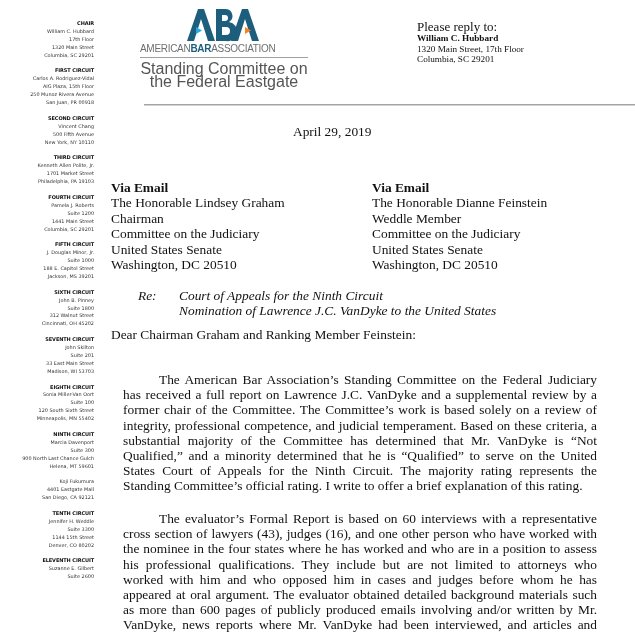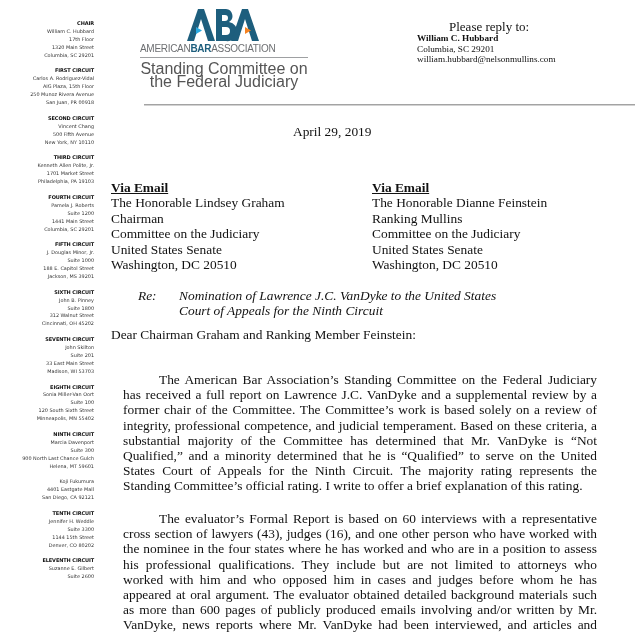--- a/index.html
+++ b/index.html
@@ -16,34 +16,34 @@
   .logo { position: absolute; left: 140px; top: 8px; width: 168px; text-align: center; }
   .logo svg { display: block; margin: 0 auto; }
   .logo-name { font-family: "Liberation Sans", sans-serif; font-size: 10px; color: #6d6f72;
                letter-spacing: -0.3px; white-space: nowrap; margin-top: 1px; text-align: left; padding-left: 0; }
   .logo-name b { color: #1d5e7d; font-weight: bold; }
   .logo-rule { height: 1px; background: #9ea0a2; margin: 3px 0 4px 0; width: 168px; }
   .logo-sub { font-family: "Liberation Sans", sans-serif; font-size: 16px; line-height: 13px; color: #555; }
 
   
   .reply { position: absolute; left: 417px; top: 20px; font-family: "Liberation Serif", serif; color: #111; }
-  .reply-head { font-size: 13px; line-height: 13px; margin-left: 32px; }
+  .reply-head { font-size: 13px; line-height: 13px; }
   .reply-line { font-size: 9.2px; line-height: 10.6px; white-space: nowrap; }
   .reply-name { font-weight: bold; }
 
   .hr { position: absolute; left: 144px; top: 104px; width: 491px; height: 1px; background: #a3a3a3;
         box-shadow: 0 1px 0 #d2d2d2; }
 
   
   .letter { font-family: "Liberation Serif", serif; font-size: 13.4px; color: #111; }
   .date { position: absolute; left: 293px; top: 124px; }
   .addr { position: absolute; top: 180px; line-height: 15.4px; white-space: nowrap; }
   .addr-left { left: 111px; }
   .addr-right { left: 372px; }
-  .via { font-weight: bold; text-decoration: underline; }
+  .via { font-weight: bold; }
   .re { position: absolute; left: 138px; top: 288px; font-style: italic; line-height: 15.4px; }
   .re-label { position: absolute; left: 0; top: 0; }
   .re-text { position: absolute; left: 41px; top: 0; white-space: nowrap; }
   .salutation { position: absolute; left: 111px; top: 327px; white-space: nowrap; }
   .para { position: absolute; left: 111px; width: 498px; text-align: justify; line-height: 15.2px; }
   .para p { margin: 12px; text-indent: 36px; }
   .para1 { top: 360px; }
   .para2 { top: 499px; }
 </style>
 </head>
@@ -144,58 +144,58 @@
     <polygon points="11,19 17,22.5 11,26" fill="#29a9e0"></polygon>
 
     <path d="M31,1 h10 a7,7 0 0 1 3,13 a8,8 0 0 1 -3,19 h-10 z M37,7 v6 h3 a3,3 0 0 0 0,-6 z M37,19 v8 h4 a4,4 0 0 0 0,-8 z" fill="#1d5e7d" fill-rule="evenodd"></path>
 
     <polygon points="46,33 57,1 63,1 74,33 67,33 60,11 53,33" fill="#1d5e7d"></polygon>
     <polygon points="60,19 66,22.5 60,26" fill="#f58220"></polygon>
   </svg>
   <div class="logo-name"><span>AMERICAN</span><b>BAR</b><span>ASSOCIATION</span></div>
   <div class="logo-rule"></div>
   <div class="logo-sub">Standing Committee on</div>
-  <div class="logo-sub">the Federal Judiciary</div>
+  <div class="logo-sub">the Federal Eastgate</div>
 </div>
 
 <div class="reply">
   <div class="reply-head">Please reply to:</div>
   <div class="reply-line reply-name">William C. Hubbard</div>
+  <div class="reply-line">1320 Main Street, 17th Floor</div>
   <div class="reply-line">Columbia, SC 29201</div>
-  <div class="reply-line">william.hubbard@nelsonmullins.com</div>
 </div>
 
 <div class="hr"></div>
 
 <div class="letter">
   <div class="date">April 29, 2019</div>
 
   <div class="addr addr-left">
     <div class="via">Via Email</div>
     <div>The Honorable Lindsey Graham</div>
     <div>Chairman</div>
     <div>Committee on the Judiciary</div>
     <div>United States Senate</div>
     <div>Washington, DC 20510</div>
   </div>
 
   <div class="addr addr-right">
     <div class="via">Via Email</div>
     <div>The Honorable Dianne Feinstein</div>
-    <div>Ranking Mullins</div>
+    <div>Weddle Member</div>
     <div>Committee on the Judiciary</div>
     <div>United States Senate</div>
     <div>Washington, DC 20510</div>
   </div>
 
   <div class="re">
     <span class="re-label">Re:</span>
     <div class="re-text">
+      <div>Court of Appeals for the Ninth Circuit</div>
       <div>Nomination of Lawrence J.C. VanDyke to the United States</div>
-      <div>Court of Appeals for the Ninth Circuit</div>
     </div>
   </div>
 
   <div class="salutation">Dear Chairman Graham and Ranking Member Feinstein:</div>
 
   <div class="para para1">
     <p>The American Bar Association’s Standing Committee on the Federal Judiciary has received a full report on Lawrence J.C. VanDyke and a supplemental review by a former chair of the Committee. The Committee’s work is based solely on a review of integrity, professional competence, and judicial temperament. Based on these criteria, a substantial majority of the Committee has determined that Mr. VanDyke is “Not Qualified,” and a minority determined that he is “Qualified” to serve on the United States Court of Appeals for the Ninth Circuit. The majority rating represents the Standing Committee’s official rating. I write to offer a brief explanation of this rating.</p>
   </div>
   <div class="para para2">
     <p>The evaluator’s Formal Report is based on 60 interviews with a representative cross section of lawyers (43), judges (16), and one other person who have worked with the nominee in the four states where he has worked and who are in a position to assess his professional qualifications. They include but are not limited to attorneys who worked with him and who opposed him in cases and judges before whom he has appeared at oral argument. The evaluator obtained detailed background materials such as more than 600 pages of publicly produced emails involving and/or written by Mr. VanDyke, news reports where Mr. VanDyke had been interviewed, and articles and opinions written about him.</p>

